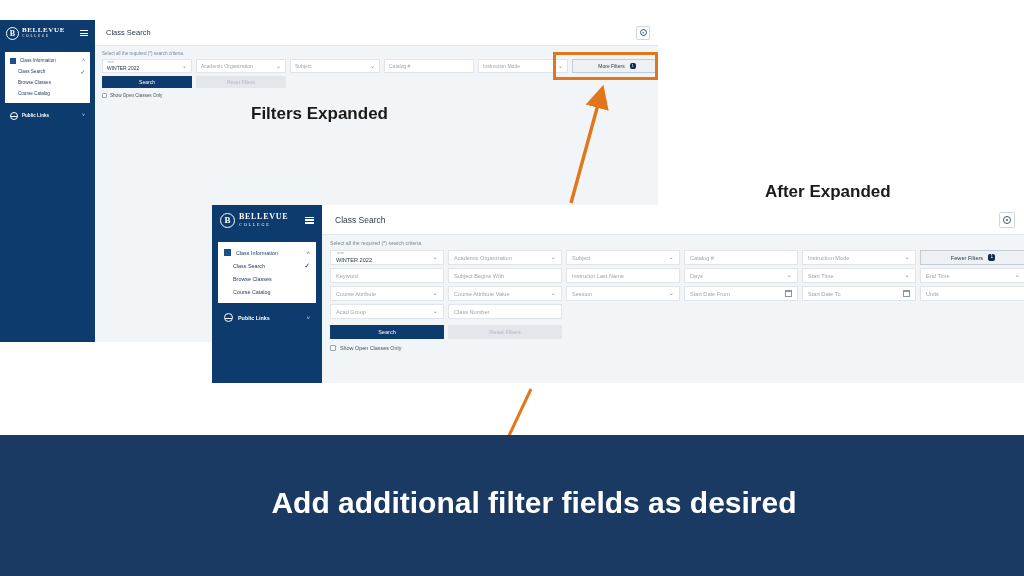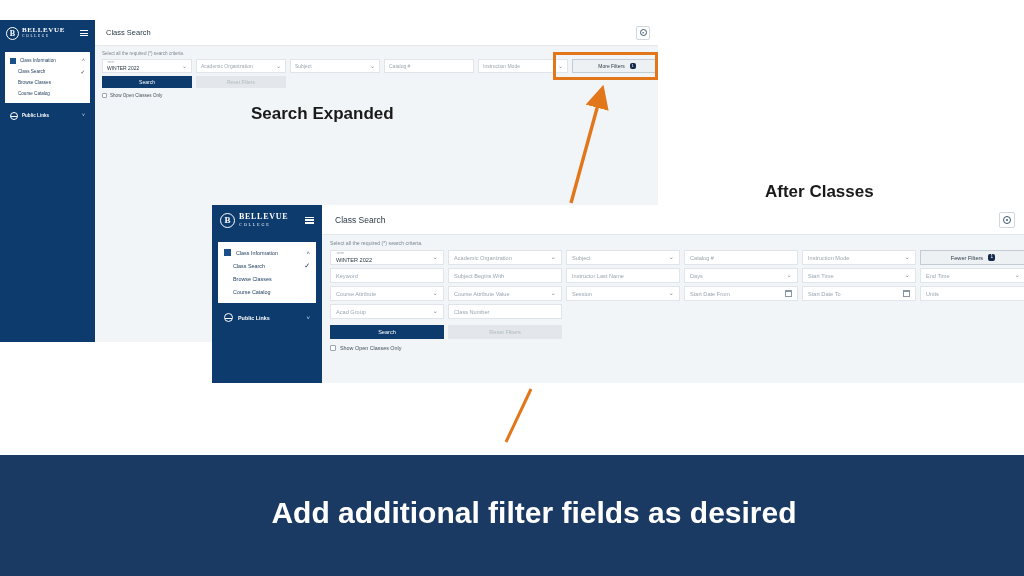--- a/index.html
+++ b/index.html
@@ -183,35 +183,35 @@
       <span>Reset Filters</span>
     </div>
 
     <div class="chkrow" style="left:7px;top:73px;gap:3px;">
       <span class="chkbox" style="width:5px;height:5px;"></span>
       <span class="chklabel" style="font-size:4.6px;">Show Open Classes Only</span>
     </div>
   </div>
 </div>
 
-<div class="anno-label" style="left:251px;top:104px;font-size:17px;">Search Expanded</div>
+<div class="anno-label" style="left:251px;top:104px;font-size:17px;">Filters Expanded</div>
 
 <div class="hlbox" style="left:553px;top:52px;width:105px;height:28px;"></div>
 
 <svg class="arrow-svg" style="left:0;top:0;width:1024px;height:576px;">
   <defs>
     <marker id="ah1" markerWidth="7" markerHeight="7" refX="5.4" refY="3.5" orient="auto">
       <polygon points="0,0 7,3.5 0,7" fill="#e2761b"></polygon>
     </marker>
   </defs>
   <line x1="571" y1="203" x2="602" y2="90" stroke="#e2761b" stroke-width="3.4" marker-end="url(#ah1)"></line>
   <line x1="506" y1="442" x2="531" y2="389" stroke="#e2761b" stroke-width="3"></line>
 </svg>
 
-<div class="anno-label" style="left:765px;top:182px;font-size:17px;">After Classes</div>
+<div class="anno-label" style="left:765px;top:182px;font-size:17px;">After Expanded</div>
 
 <div class="app" id="after-app" style="left:212px;top:205px;width:812px;height:178px;">
 
   <div class="app-sidebar" style="width:110px;">
     <div class="brand" style="height:30px;padding:0 8px 0 8px;">
       <div class="brand-logo" style="gap:4px;">
         <span class="brand-seal" style="width:13px;height:13px;font-size:9px;">B</span>
         <span class="brand-words">
           <span class="brand-l1" style="font-size:8px;letter-spacing:0.7px;">BELLEVUE</span>
           <span class="brand-l2" style="font-size:4.2px;letter-spacing:0.4px;margin-top:1.5px;">C O L L E G E</span>
@@ -347,15 +347,15 @@
       <span>Reset Filters</span>
     </div>
 
     <div class="chkrow" style="left:8px;top:140px;gap:4px;">
       <span class="chkbox" style="width:6px;height:6px;"></span>
       <span class="chklabel" style="font-size:5.4px;">Show Open Classes Only</span>
     </div>
   </div>
 </div>
 
-<div class="footer" style="height:121px;padding-left:44px;">
+<div class="footer" style="height:141px;padding-left:44px;">
   <div class="f-line1" style="font-size:30px;margin-bottom:6px;">Add additional filter fields as desired</div>
 </div>
 
 </body></html>

